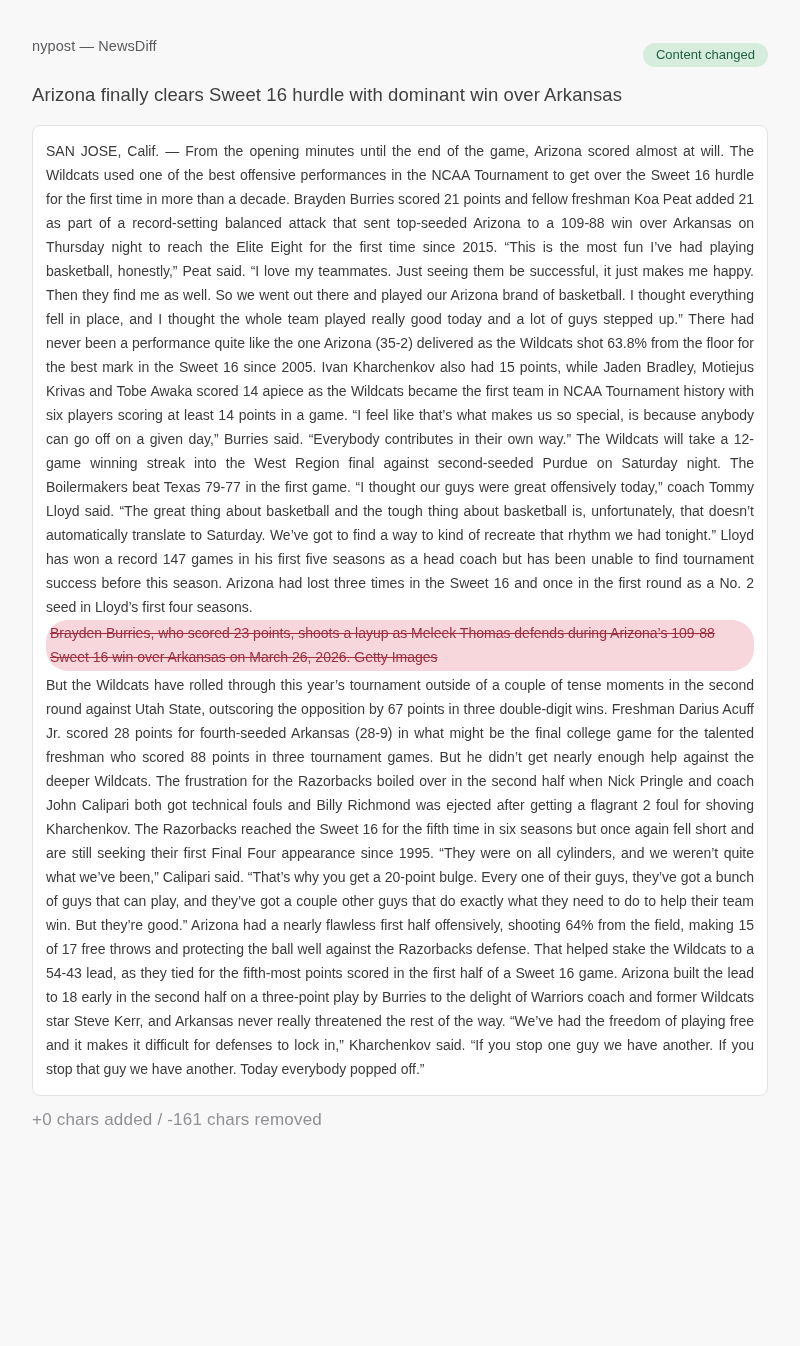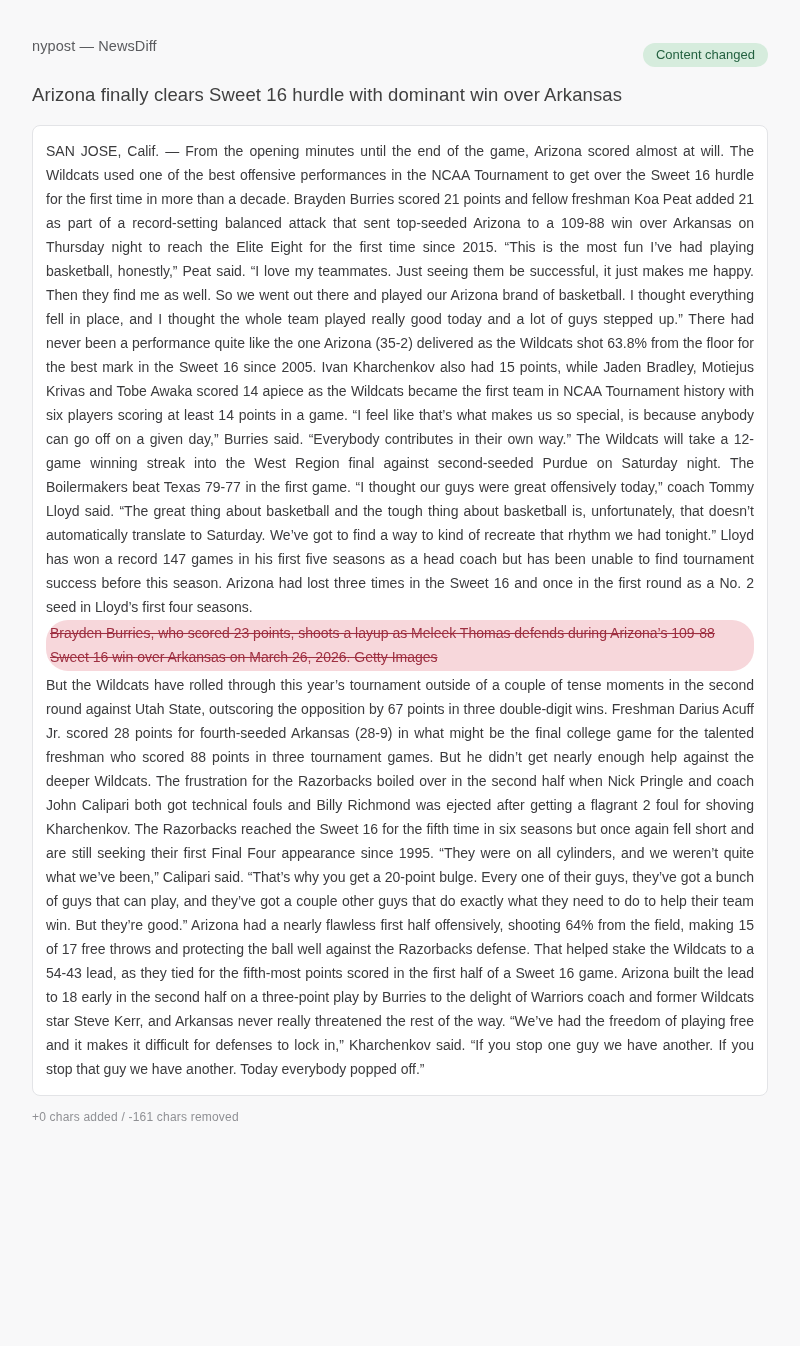--- a/index.html
+++ b/index.html
@@ -59,21 +59,21 @@
     color: var(--removed-color, #9e2f41);
     text-decoration: line-through;
     text-decoration-color: var(--removed-color, #9e2f41);
     padding: 1px 4px 2px 4px;
     margin: 1px 0 2px 0;
     text-align: left;
     border-radius: 22px;
   }
   .diff-summary {
     margin-top: 14px;
-    font-size: 12px;
+    font-size: 17px;
     color: #8f9094;
     letter-spacing: 0.2px;
   }
 </style>
 </head>
 <body>
 
 <div class="page">
 
   <div class="header-row">

